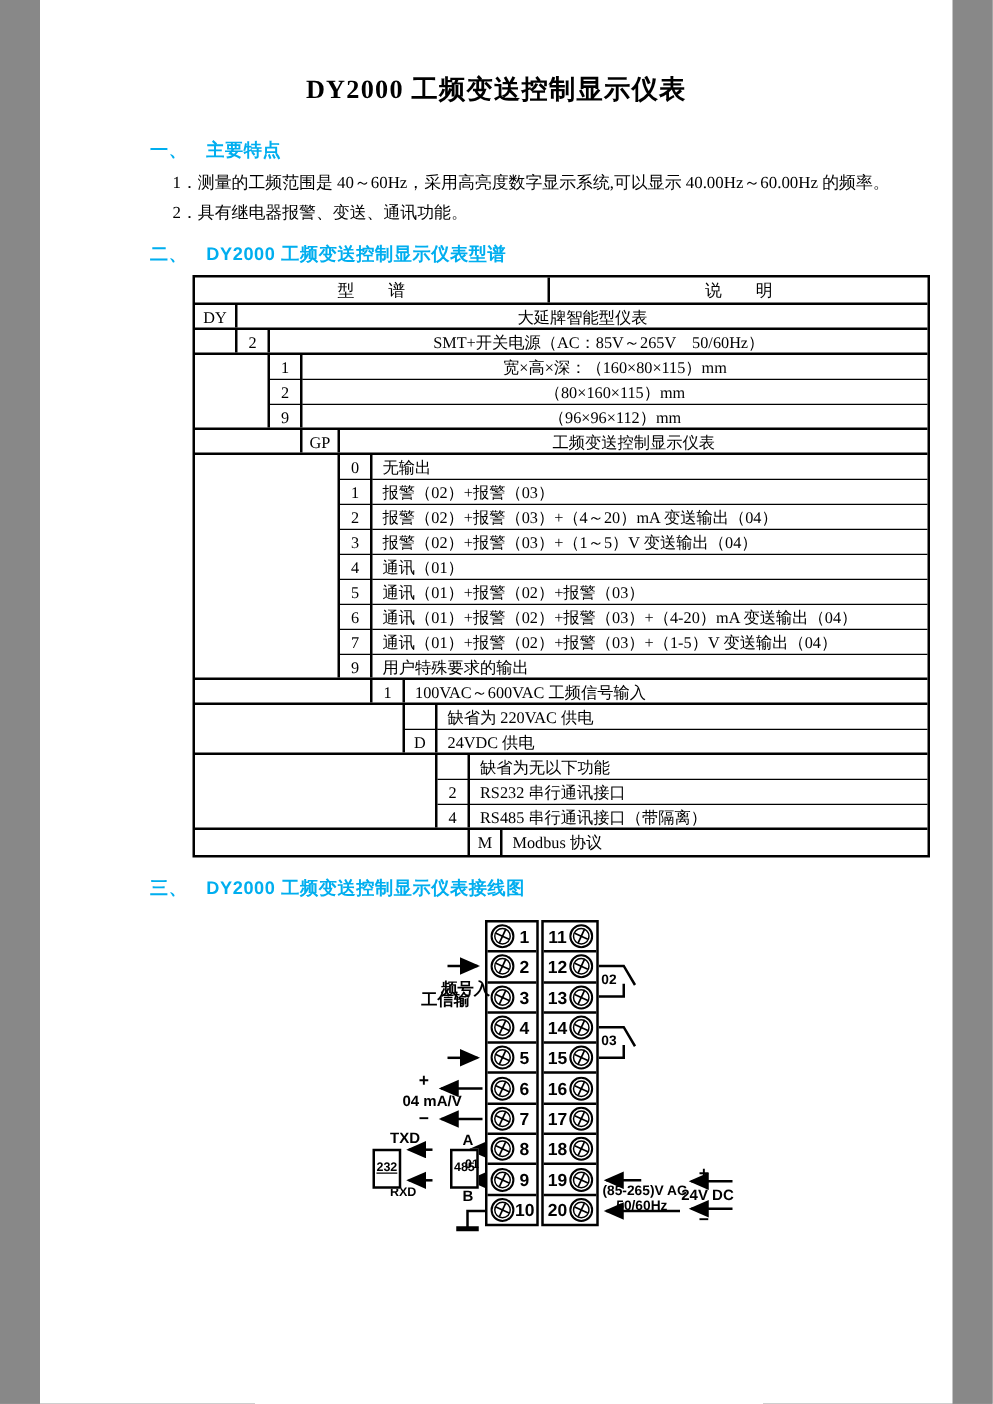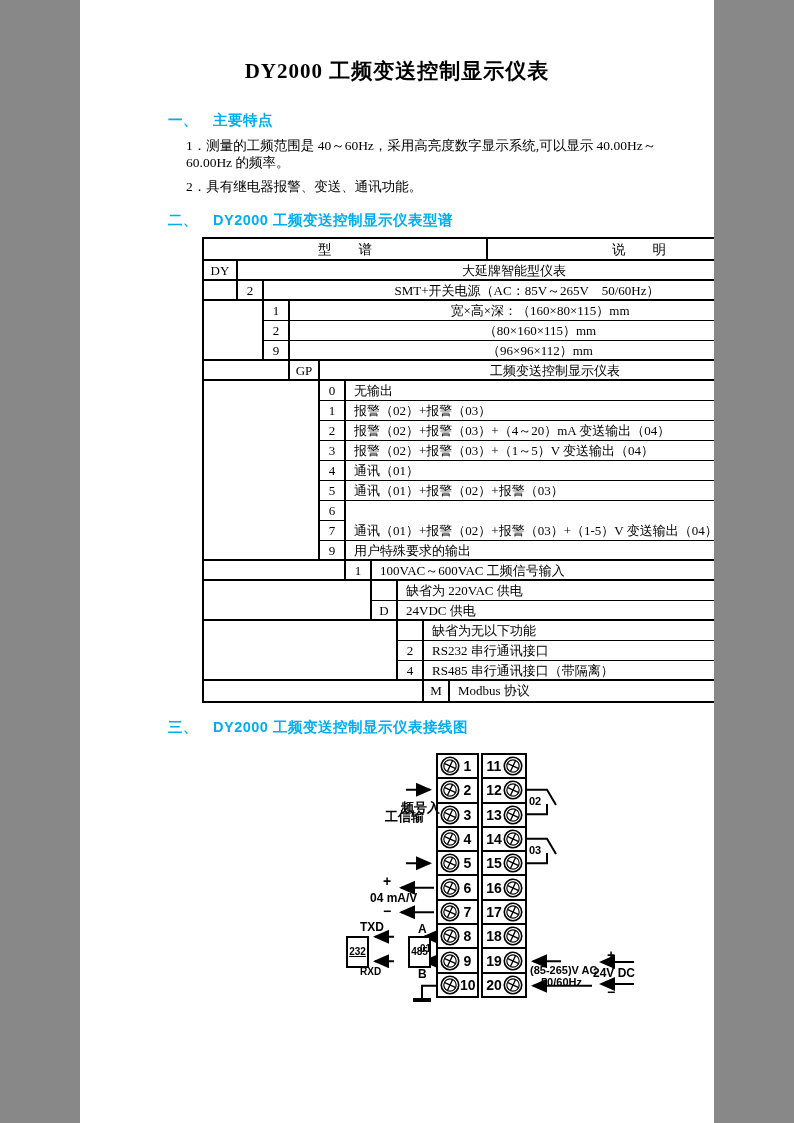--- a/index.html
+++ b/index.html
@@ -1,18 +1,18 @@
 <!DOCTYPE html>
 <html><head>
 <meta charset="utf-8">
 <style>
   * { margin:0; padding:0; box-sizing:border-box; }
   html,body { background:#888; }
   #page {
-    position:relative; width:634px; height:1123px; margin:0 auto;
+    position:relative; width:730px; height:1123px; margin:0 auto;
     background:#ffffff; overflow:hidden; color:#000;
     font-family:"Liberation Serif", serif;
   }
   
   .doc-title {
     padding-top:57px; text-align:center;
     font-size:21px; font-weight:bold; letter-spacing:1px;
   }
   .sec-head {
     margin:0 0 0 88px; font-size:14.5px; font-weight:bold;
@@ -147,20 +147,21 @@
           <div class="c-desc">通讯（01）</div>
         </div>
         <div class="trow">
           <div class="c-blank" style="width: 116px;"></div>
           <div class="c-code" style="width: 26px;">5</div>
           <div class="c-desc">通讯（01）+报警（02）+报警（03）</div>
         </div>
         <div class="trow">
           <div class="c-blank" style="width: 116px;"></div>
           <div class="c-code" style="width: 26px;">6</div>
+          <div class="c-desc">通讯（01）+报警（02）+报警（03）+（4-20）mA 变送输出（04）</div>
         </div>
         <div class="trow">
           <div class="c-blank" style="width: 116px;"></div>
           <div class="c-code" style="width: 26px;">7</div>
           <div class="c-desc">通讯（01）+报警（02）+报警（03）+（1-5）V 变送输出（04）</div>
         </div>
         <div class="trow thick">
           <div class="c-blank" style="width: 116px;"></div>
           <div class="c-code" style="width: 26px;">9</div>
           <div class="c-desc">用户特殊要求的输出</div>

